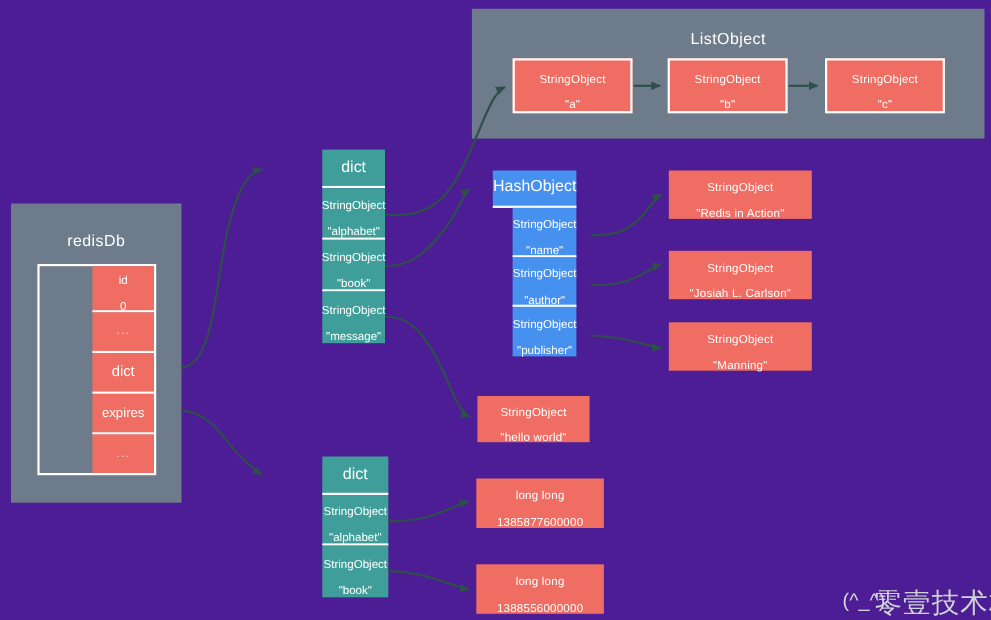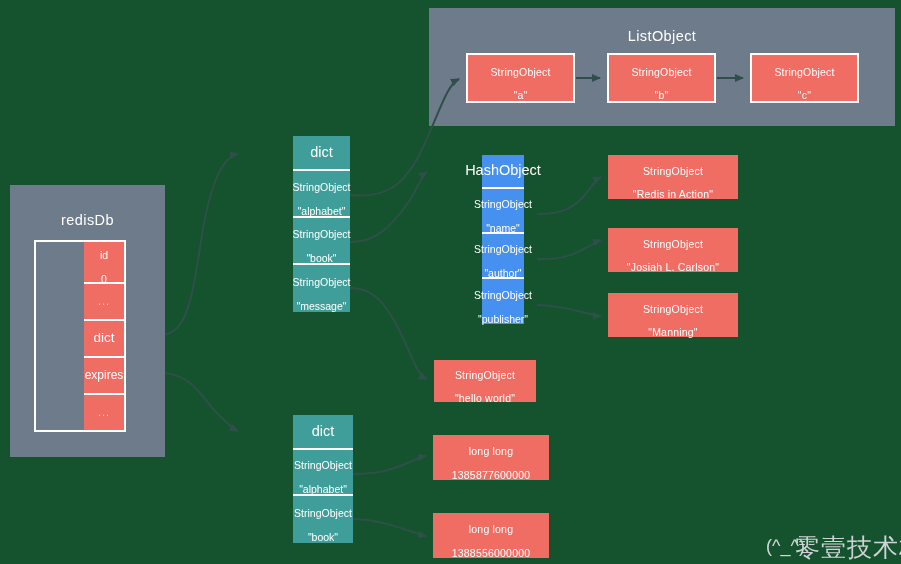--- a/index.html
+++ b/index.html
@@ -7,21 +7,21 @@
     padding: 0;
     background: #ffffff;
   }
   body {
     font-family: "Liberation Sans", "DejaVu Sans", sans-serif;
   }
   #canvas {
     position: relative;
     width: 901px;
     height: 564px;
-    background: #14532d;
+    background: #4c1d95;
     overflow: hidden;
   }
 
   
   .box {
     position: absolute;
     box-sizing: border-box;
     display: flex;
     flex-direction: column;
     align-items: center;
@@ -144,21 +144,21 @@
 
   <div class="box red bordered" style="left:750px; top:53px; width:109px; height:50px;">
     <span class="t-small line2">StringObject</span>
     <span class="t-small line2">"c"</span>
   </div>
 
   <div class="panel" style="left:10px; top:185px; width:155px; height:272px;">
     <div class="panel-title" style="top:27px;">redisDb</div>
   </div>
 
-  <div class="stack bordered" style="left:34px; top:240px; width:92px; height:192px;">
+  <div class="stack bordered" style="left:34px; top:240px; width:108px; height:192px;">
     <div class="cell red" style="height:42px;">
       <span class="t-small line2">id</span>
       <span class="t-small line2">0</span>
     </div>
     <div class="cell red" style="height:38px;">
       <span class="dots">...</span>
     </div>
     <div class="cell red" style="height:38px;">
       <span class="t-head" style="font-size:13.5px;">dict</span>
     </div>
@@ -181,21 +181,21 @@
     <div class="cell teal" style="height:47px;">
       <span class="t-small line2">StringObject</span>
       <span class="t-small line2">"book"</span>
     </div>
     <div class="cell teal" style="height:47px;">
       <span class="t-small line2">StringObject</span>
       <span class="t-small line2">"message"</span>
     </div>
   </div>
 
-  <div class="stack" style="left:434px; top:155px; width:90px; height:169px;">
+  <div class="stack" style="left:434px; top:155px; width:90px; height:169px;align-items:flex-end;">
     <div class="cell blue" style="height:34px;">
       <span class="t-head">HashObject</span>
     </div>
     <div class="cell blue" style="height:45px;">
       <span class="t-small line2">StringObject</span>
       <span class="t-small line2">"name"</span>
     </div>
     <div class="cell blue" style="height:45px;">
       <span class="t-small line2">StringObject</span>
       <span class="t-small line2">"author"</span>

